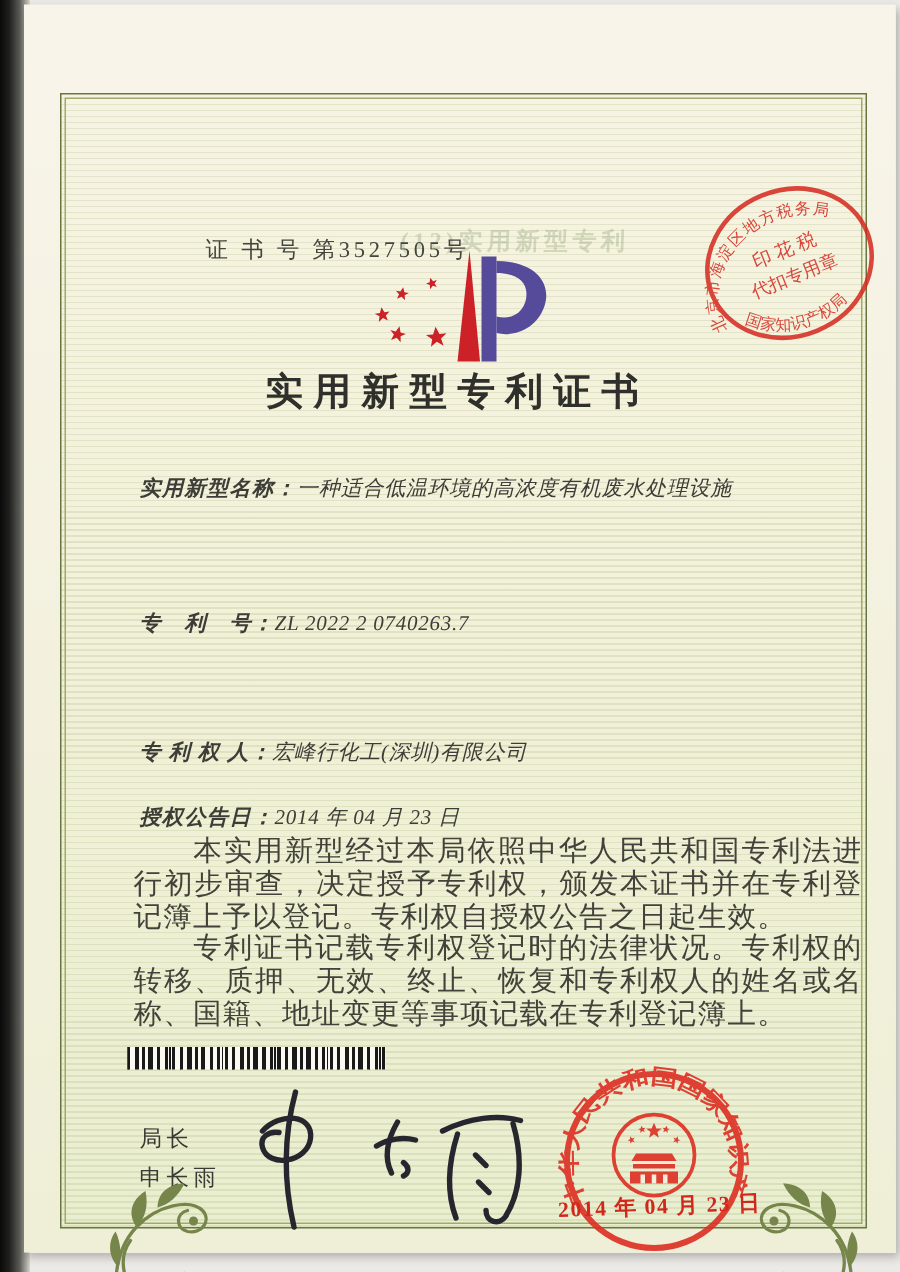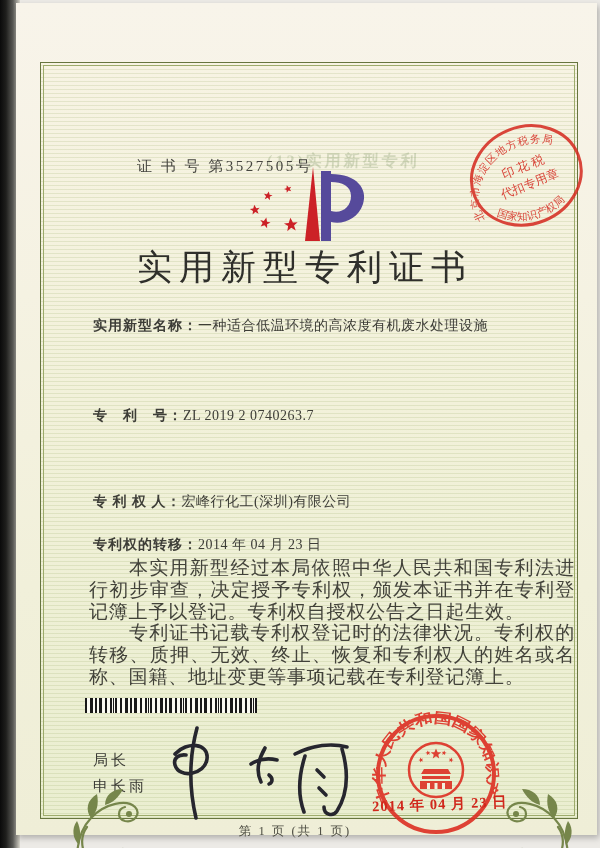--- a/index.html
+++ b/index.html
@@ -51,27 +51,27 @@
 
   .logo { position:absolute; left:198px; top:102px; width:136px; height:94px; }
 
   .tax-seal {
     position:absolute; left:412px; top:48px; width:152px; height:142px;
     transform:rotate(-22deg); opacity:0.85;
   }
 
   .title {
     position:absolute; left:84px; top:181px; width:360px;
-    text-align:center; font-size:35px; font-weight:400;
+    text-align:center; font-size:25px; font-weight:700;
     letter-spacing:7px; color:#2f2f2b;
   }
 
   .field-row {
     position:absolute; left:52px; width:475px; height:22px;
-    font-size:14px; color:#3d3d37; white-space:nowrap;
+    font-size:14px; color:#3d3d37; white-space:nowrap;font-style:italic;
   }
   .field-row .lbl { font-weight:600; letter-spacing:1px; }
   .field-row .val { letter-spacing:0.5px; }
   .row-0 { top:254px; } .row-1 { top:300px; } .row-2 { top:344px; }
   .row-3 { top:387px; } .row-4 { top:430px; } .row-5 { top:473px; }
 
   .body-text {
     position:absolute; left:48px; top:494px; width:486px;
     font-size:19px; line-height:21.8px; letter-spacing:0.8px;
     color:#42423a; text-align:justify;
@@ -159,27 +159,27 @@
         <text class="seal-text" x="75" y="58" text-anchor="middle" font-size="12.5" fill="#d5281e">印 花 税</text>
         <text class="seal-text" x="75" y="76" text-anchor="middle" font-size="12" fill="#d5281e">代扣专用章</text>
       </svg>
 
       <div class="title">实用新型专利证书</div>
 
       <div class="field-row row-0">
         <span class="lbl">实用新型名称：</span><span class="val">一种适合低温环境的高浓度有机废水处理设施</span>
       </div>
       <div class="field-row row-2">
-        <span class="lbl">专　利　号：</span><span class="val">ZL 2019 2 0740263.7</span>
+        <span class="lbl">专　利　号：</span><span class="val">ZL 2022 2 0740263.7</span>
       </div>
       <div class="field-row row-4">
         <span class="lbl">专 利 权 人：</span><span class="val">宏峰行化工(深圳)有限公司</span>
       </div>
       <div class="field-row row-5">
-        <span class="lbl">专利权的转移：</span><span class="val">2014 年 04 月 23 日</span>
+        <span class="lbl">授权公告日：</span><span class="val">2014 年 04 月 23 日</span>
       </div>
 
       <div class="body-text">
         <p>本实用新型经过本局依照中华人民共和国专利法进行初步审查，决定授予专利权，颁发本证书并在专利登记簿上予以登记。专利权自授权公告之日起生效。</p>
         <p>专利证书记载专利权登记时的法律状况。专利权的转移、质押、无效、终止、恢复和专利权人的姓名或名称、国籍、地址变更等事项记载在专利登记簿上。</p>
       </div>
 
       <div class="barcode"></div>
 
       <div class="signer">
@@ -221,21 +221,20 @@
           <rect x="52" y="68" width="28" height="3"></rect>
           <rect x="50" y="73" width="32" height="8"></rect>
           <rect x="57" y="75" width="3" height="6" fill="#f3f1de"></rect>
           <rect x="64.5" y="75" width="3" height="6" fill="#f3f1de"></rect>
           <rect x="72" y="75" width="3" height="6" fill="#f3f1de"></rect>
         </g>
       </svg>
 
       <div class="seal-date">2014 年 04 月 23 日</div>
 
-      <div class="footer">第 1 页 (共 1 页)</div>
 
       <svg class="orn orn-left" viewBox="0 0 78 92">
         <g stroke="#76864b" stroke-width="2.2" fill="none" stroke-linecap="round">
           <path d="M8,90 C4,68 6,48 20,33 C34,18 56,14 64,22 C70,28 64,38 54,36 C46,34 46,24 54,22"></path>
           <path d="M10,88 C26,86 44,78 52,64"></path>
           <path d="M14,70 C10,60 10,50 16,42"></path>
         </g>
         <g fill="#76864b">
           <path d="M20,33 C14,25 16,15 26,9 C28,19 26,27 20,33 Z"></path>
           <path d="M34,20 C34,10 42,4 52,4 C48,12 42,18 34,20 Z"></path>

